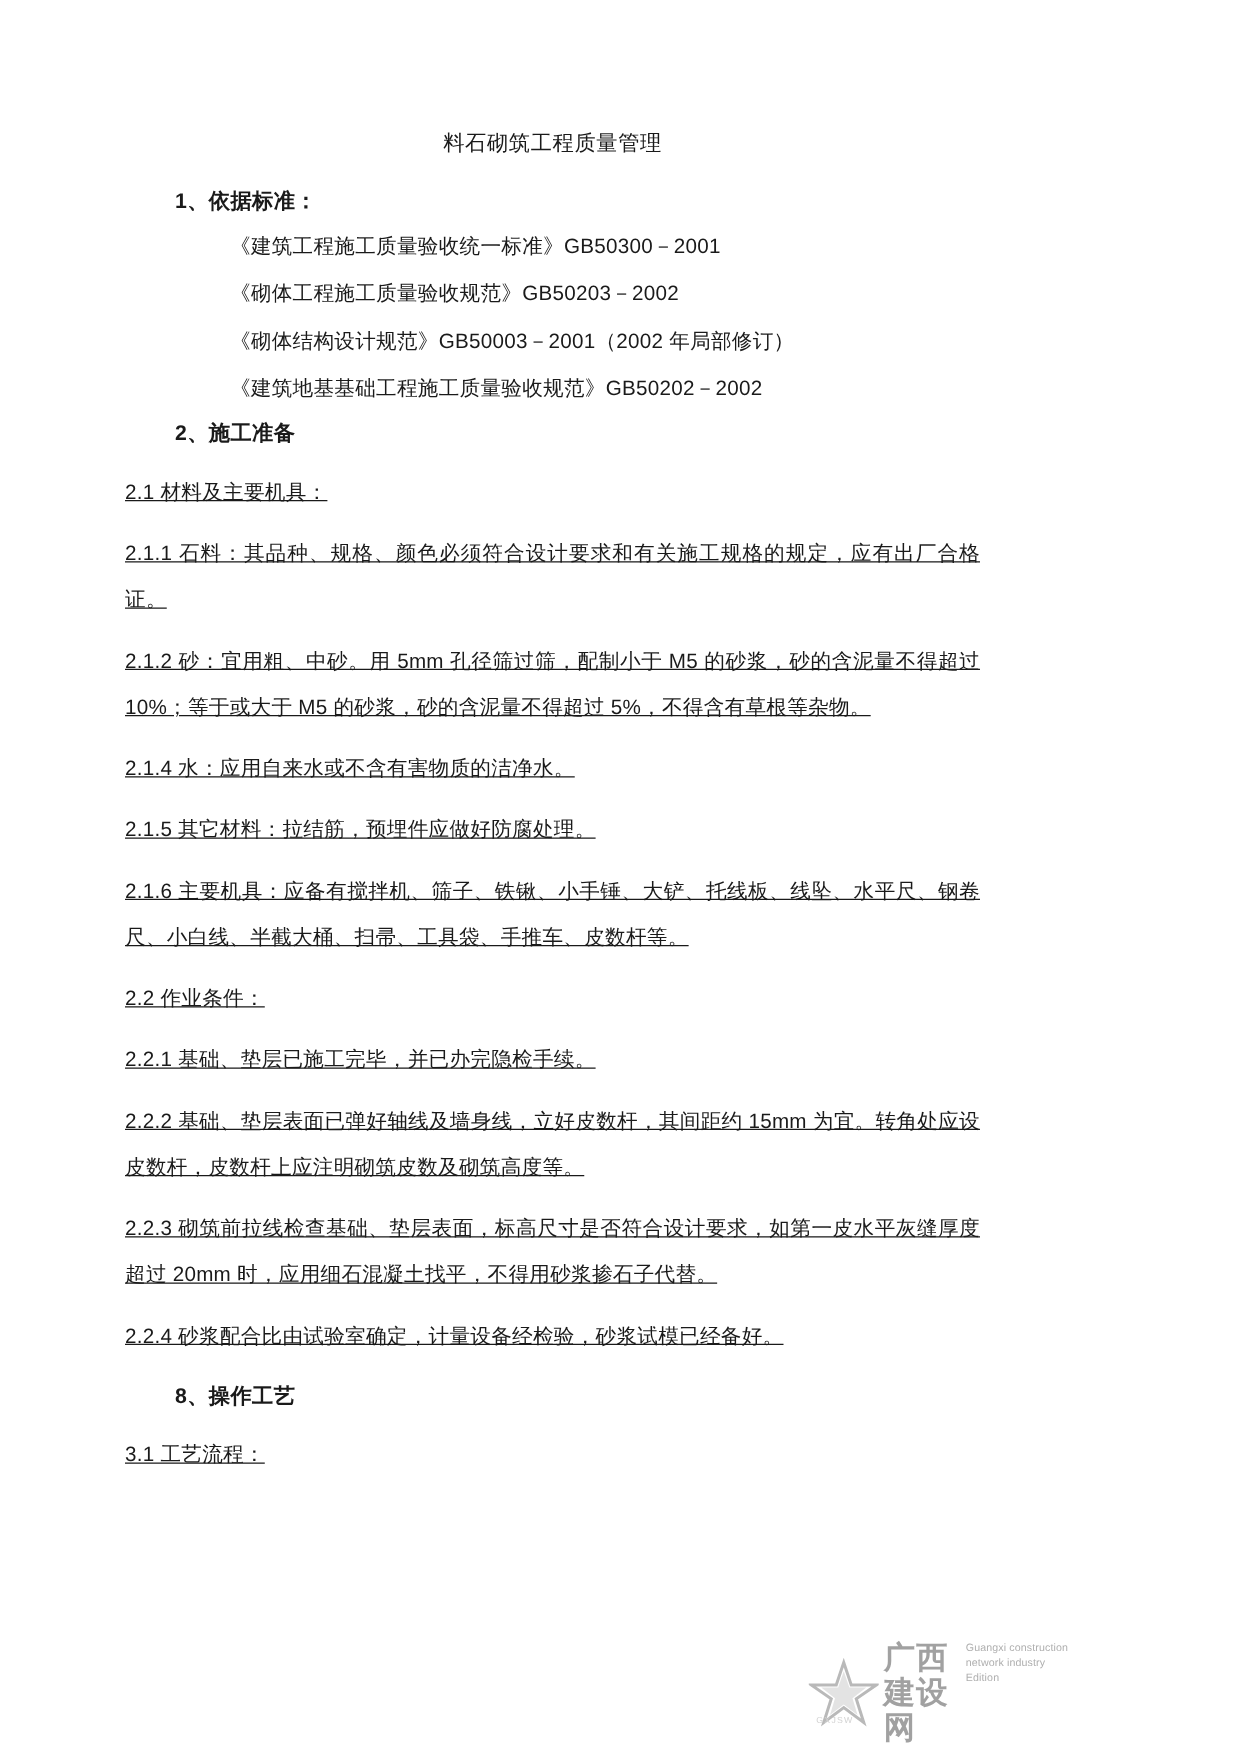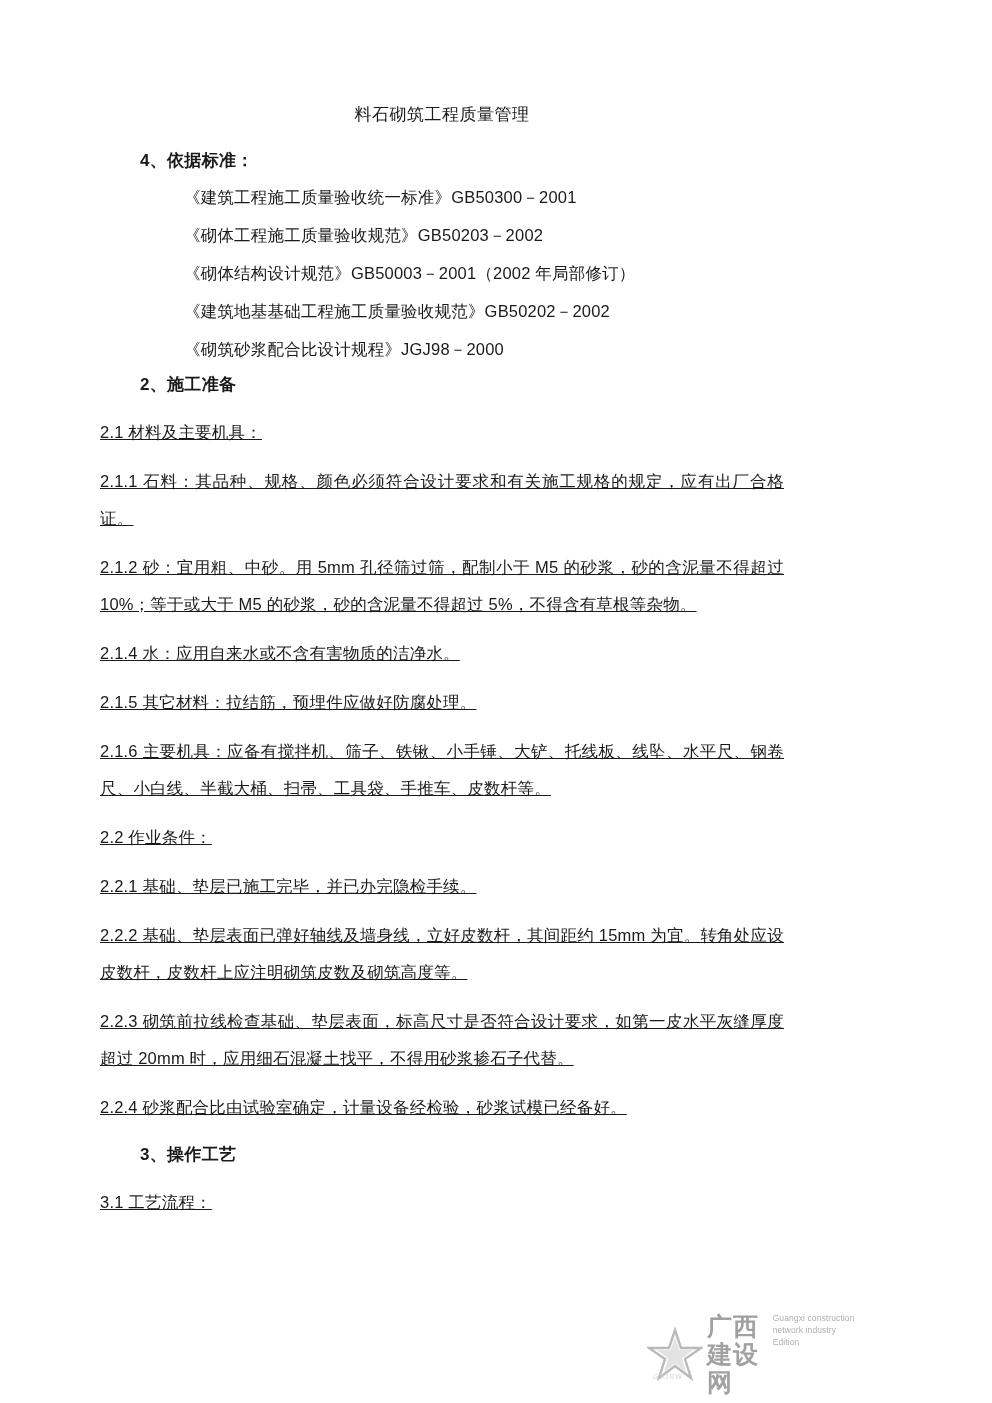--- a/index.html
+++ b/index.html
@@ -99,39 +99,38 @@
   }
 </style>
 </head>
 <body>
 
 <div class="page">
 
   <div class="doc-title">料石砌筑工程质量管理</div>
 
   <div class="body-content">
-      <div class="heading">4、依据标准：</div>
+      <div class="heading">1、依据标准：</div>
       <div class="ref-line">《建筑工程施工质量验收统一标准》GB50300－2001</div>
       <div class="ref-line">《砌体工程施工质量验收规范》GB50203－2002</div>
       <div class="ref-line">《砌体结构设计规范》GB50003－2001（2002 年局部修订）</div>
       <div class="ref-line">《建筑地基基础工程施工质量验收规范》GB50202－2002</div>
-      <div class="ref-line">《砌筑砂浆配合比设计规程》JGJ98－2000</div>
       <div class="heading">2、施工准备</div>
       <div class="para">2.1 材料及主要机具：</div>
       <div class="para">2.1.1 石料：其品种、规格、颜色必须符合设计要求和有关施工规格的规定，应有出厂合格证。</div>
       <div class="para">2.1.2 砂：宜用粗、中砂。用 5mm 孔径筛过筛，配制小于 M5 的砂浆，砂的含泥量不得超过 10%；等于或大于 M5 的砂浆，砂的含泥量不得超过 5%，不得含有草根等杂物。</div>
       <div class="para">2.1.4 水：应用自来水或不含有害物质的洁净水。</div>
       <div class="para">2.1.5 其它材料：拉结筋，预埋件应做好防腐处理。</div>
       <div class="para">2.1.6 主要机具：应备有搅拌机、筛子、铁锹、小手锤、大铲、托线板、线坠、水平尺、钢卷尺、小白线、半截大桶、扫帚、工具袋、手推车、皮数杆等。</div>
       <div class="para">2.2 作业条件：</div>
       <div class="para">2.2.1 基础、垫层已施工完毕，并已办完隐检手续。</div>
       <div class="para">2.2.2 基础、垫层表面已弹好轴线及墙身线，立好皮数杆，其间距约 15mm 为宜。转角处应设皮数杆，皮数杆上应注明砌筑皮数及砌筑高度等。</div>
       <div class="para">2.2.3 砌筑前拉线检查基础、垫层表面，标高尺寸是否符合设计要求，如第一皮水平灰缝厚度超过 20mm 时，应用细石混凝土找平，不得用砂浆掺石子代替。</div>
       <div class="para">2.2.4 砂浆配合比由试验室确定，计量设备经检验，砂浆试模已经备好。</div>
-      <div class="heading">3、操作工艺</div>
+      <div class="heading">8、操作工艺</div>
       <div class="para">3.1 工艺流程：</div>
     </div>
 
   <div class="watermark">
     <div class="wm-star">
       <svg viewBox="0 0 56 56" width="56" height="56" aria-hidden="true">
         <polygon points="28,4 34,22 54,22 38,33 44,52 28,40 12,52 18,33 2,22 22,22" fill="none" stroke="#b4b4b4" stroke-width="2.4"></polygon>
         <polygon points="28,11 32.5,24 46,24 35,32.5 39,46 28,37.5 17,46 21,32.5 10,24 23.5,24" fill="#c9c9c9" opacity="0.55"></polygon>
       </svg>
       <div class="wm-sub">GXJSW</div>

